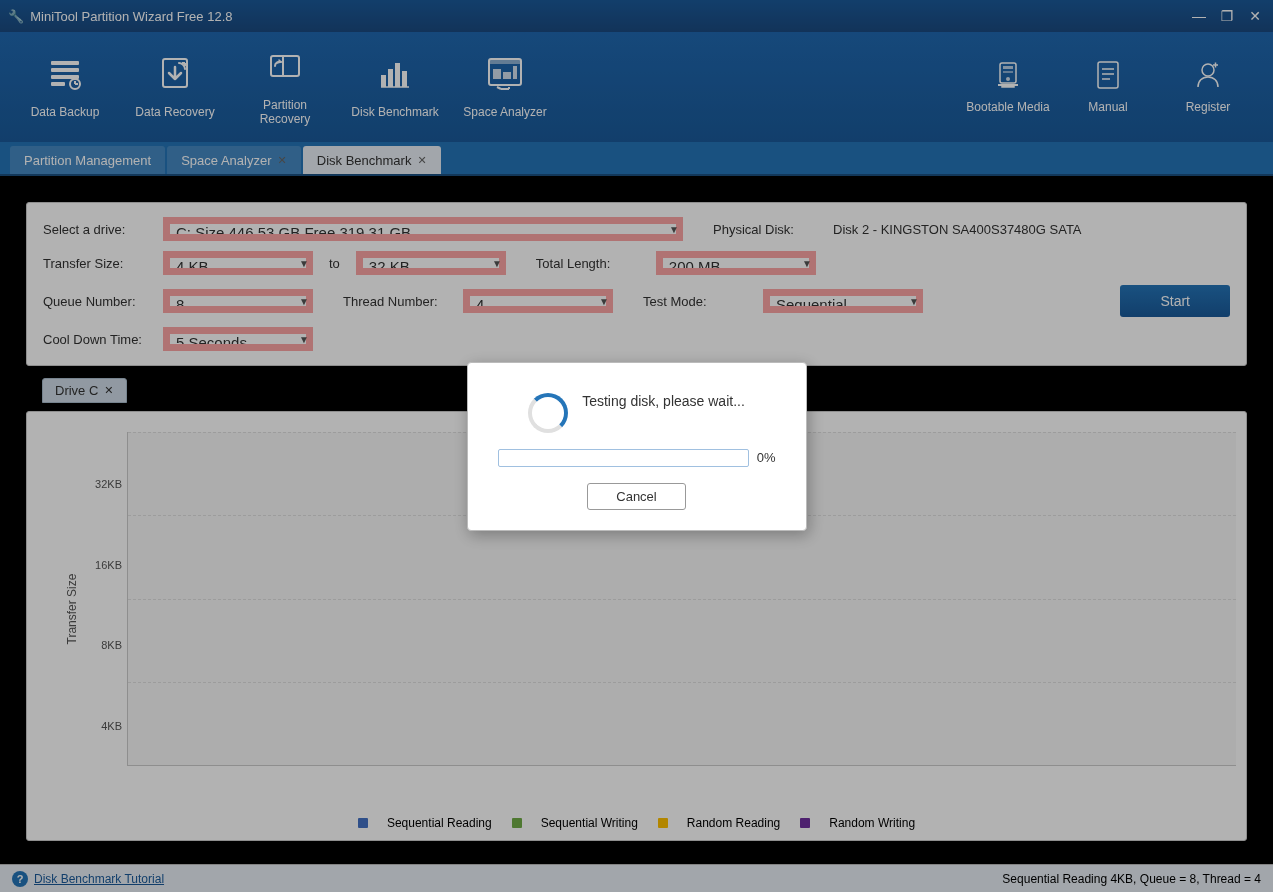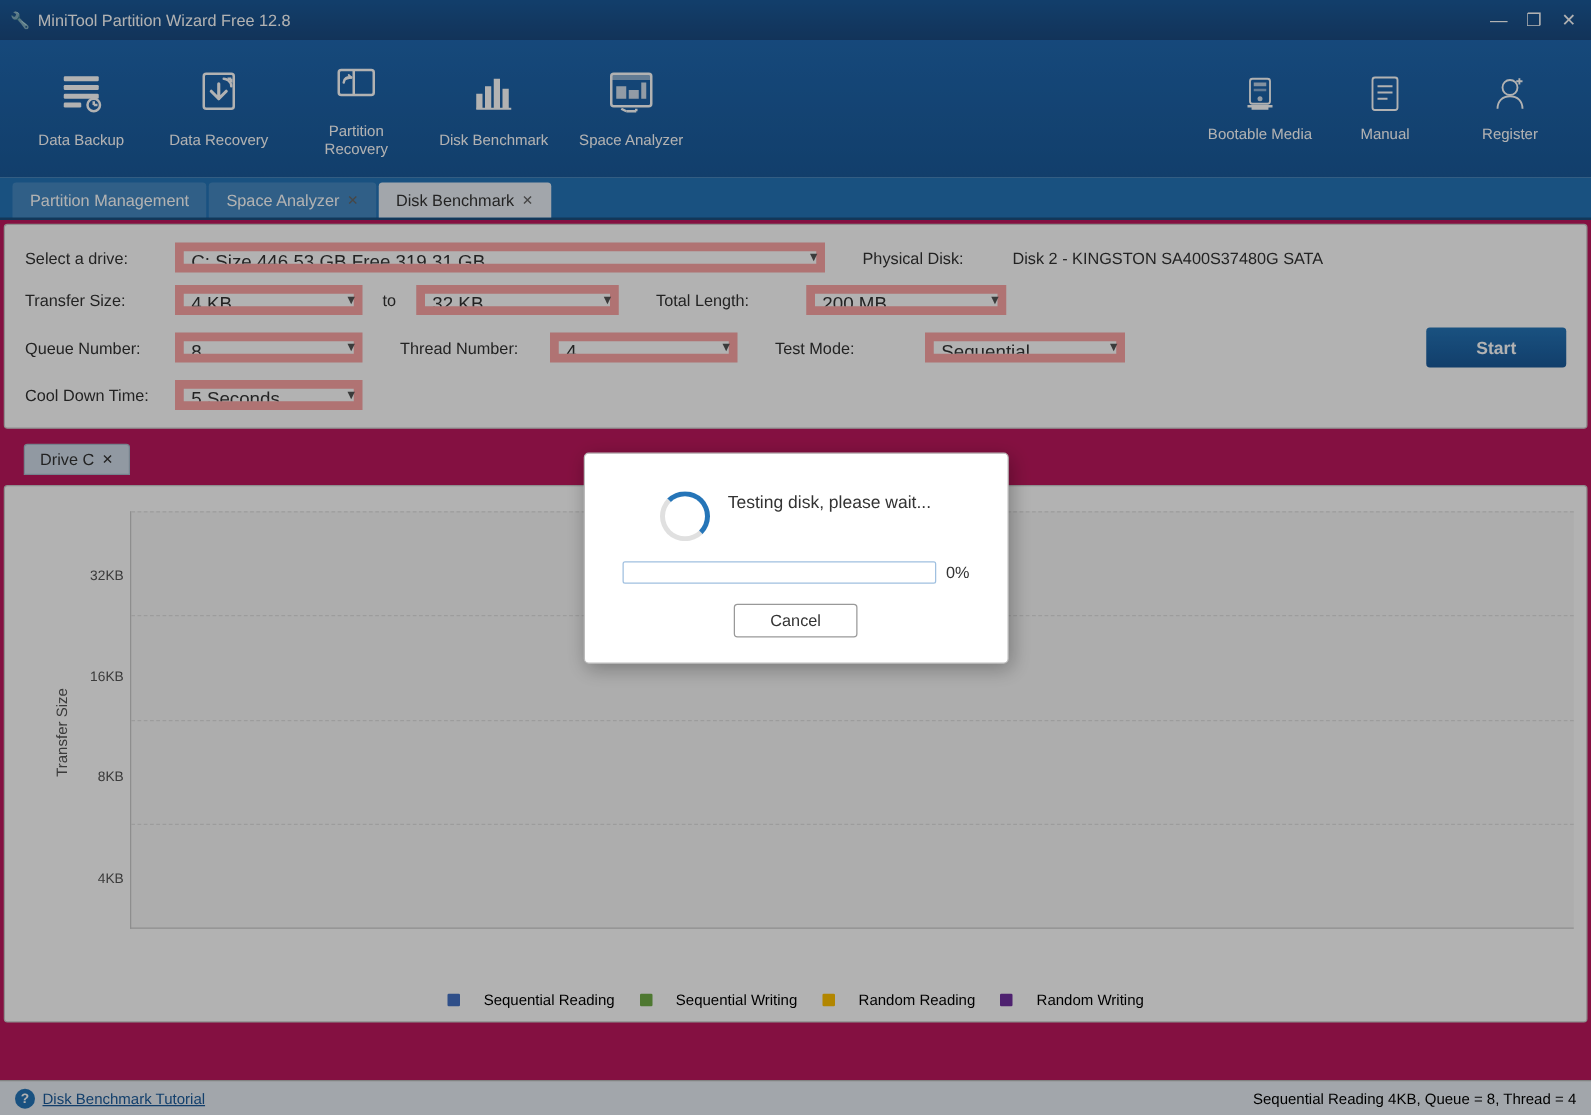--- a/index.html
+++ b/index.html
@@ -73,22 +73,22 @@
     }
     .tab.active {
       background: #e8eef5;
       color: #333;
       font-weight: 500;
     }
     .tab .close-x { font-size: 11px; color: #666; }
 
     
     .content {
-      background: #be185d;
-      padding: 3px;
+      background: #000000;
+      padding: 26px;
       height: calc(892px - 32px - 110px - 34px - 28px);
     }
 
     
     .settings-panel {
       background: white;
       border: 1px solid #ccc;
       border-radius: 3px;
       padding: 14px 16px;
       margin-bottom: 12px;
@@ -140,21 +140,21 @@
     }
 
     .start-btn {
       background: linear-gradient(to bottom, #2575b8, #1a5a9a);
       color: white;
       border: none;
       padding: 8px 40px;
       font-size: 14px;
       border-radius: 3px;
       cursor: pointer;
-      font-weight: 700;
+      font-weight: 400;
     }
 
     
     .drive-tabs {
       display: flex;
       align-items: center;
       margin-bottom: 8px;
     }
     .drive-tab {
       background: #d0dce8;
@@ -464,21 +464,21 @@
         <select style="width:150px;">
           <option>4 KB</option>
           <option>8 KB</option>
           <option>16 KB</option>
           <option>32 KB</option>
         </select>
         <span class="select-arrow">▼</span>
       </div>
       <span class="settings-text">to</span>
       <div class="select-wrapper">
-        <select style="width:162px;">
+        <select style="width:150px;">
           <option>32 KB</option>
           <option>64 KB</option>
           <option>128 KB</option>
         </select>
         <span class="select-arrow">▼</span>
       </div>
       <span class="settings-label" style="margin-left:20px;">Total Length:</span>
       <div class="select-wrapper">
         <select style="width:160px;">
           <option>200 MB</option>

